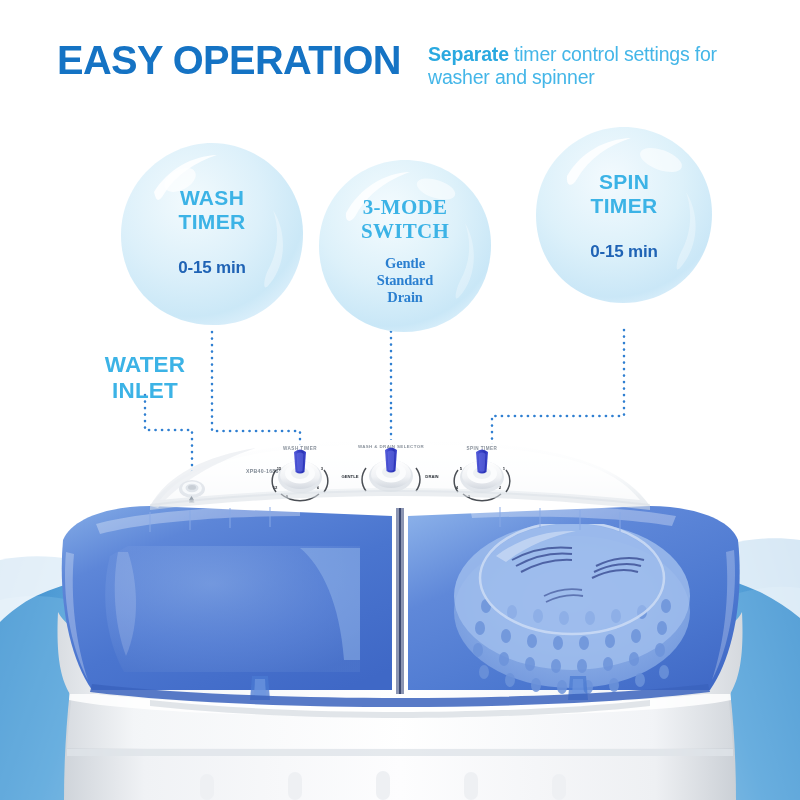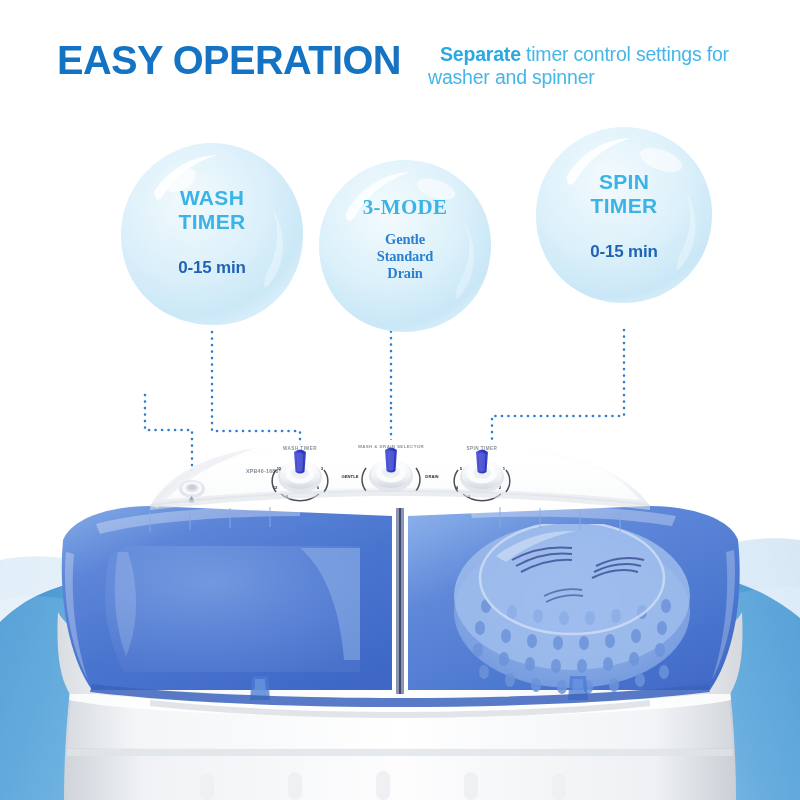--- a/index.html
+++ b/index.html
@@ -20,21 +20,21 @@
     position:absolute;left:57px;top:40px;
     font-size:41px;font-weight:700;letter-spacing:-0.6px;
     color:#1573c4;line-height:1;white-space:nowrap;
     transform:scaleX(0.97);transform-origin:left center;
   }
   .subtitle{
     position:absolute;left:428px;top:43px;width:350px;
     font-size:19.5px;line-height:23px;font-weight:400;
     color:#44b6e8;letter-spacing:-0.2px;
   }
-  .subtitle b{font-weight:700;color:#2aa9e0;margin-left:12px;}
+  .subtitle b{font-weight:700;color:#2aa9e0;}
 
   
   .bubble{
     position:absolute;z-index:20;border-radius:50%;
     display:flex;flex-direction:column;align-items:center;justify-content:flex-start;
   }
   .bub-shape{position:absolute;left:0;top:0;width:100%;height:100%;z-index:0;}
   .bub-txt{position:relative;z-index:2;text-align:center;width:100%;}
   .bub-head{
     font-size:21px;font-weight:700;color:#3cb3e6;line-height:24px;
@@ -170,20 +170,21 @@
       </defs>
       <path d="M89,3 C134,3 175,38 175,88 C175,140 136,175 88,175
                C41,175 3,140 3,89 C3,39 44,3 89,3 Z" fill="url(#bubB)"></path>
       <path d="M30,56 C44,31 68,16 94,15 C72,23 52,36 40,58 C34,68 29,64 30,56 Z" fill="#ffffff" opacity="0.82"></path>
       <ellipse cx="120" cy="32" rx="20" ry="9" fill="#ffffff" opacity="0.55" transform="rotate(18 120 32)"></ellipse>
       <path d="M144,124 C154,106 156,86 149,66 C163,90 160,122 143,140 C137,146 140,132 144,124 Z" fill="#ffffff" opacity="0.3"></path>
     </svg>
     <div class="bub-txt">
       <div class="bub-head">
         <div>3-MODE</div>
+        <div>SWITCH</div>
       </div>
       <div class="bub-sub small">
         <div>Gentle</div>
         <div>Standard</div>
         <div>Drain</div>
       </div>
     </div>
   </div>
 
   <div class="bubble" id="bubble-spin">
@@ -204,20 +205,24 @@
     </svg>
     <div class="bub-txt">
       <div class="bub-head spaced">
         <div class="w1">SPIN</div>
         <div>TIMER</div>
       </div>
       <div class="bub-sub">0-15 min</div>
     </div>
   </div>
 
+  <div class="callout-water">
+    <div>WATER</div>
+    <div>INLET</div>
+  </div>
 
   <svg class="machine" viewBox="0 0 800 800">
     <defs>
       <linearGradient id="panelG" x1="0" y1="0" x2="0" y2="1">
         <stop offset="0%" stop-color="#ffffff"></stop>
         <stop offset="45%" stop-color="#fbfcfd"></stop>
         <stop offset="100%" stop-color="#e7ebef"></stop>
       </linearGradient>
       <linearGradient id="lidG" x1="0.1" y1="0" x2="0.85" y2="1">
         <stop offset="0%" stop-color="#7ea6e4"></stop>

